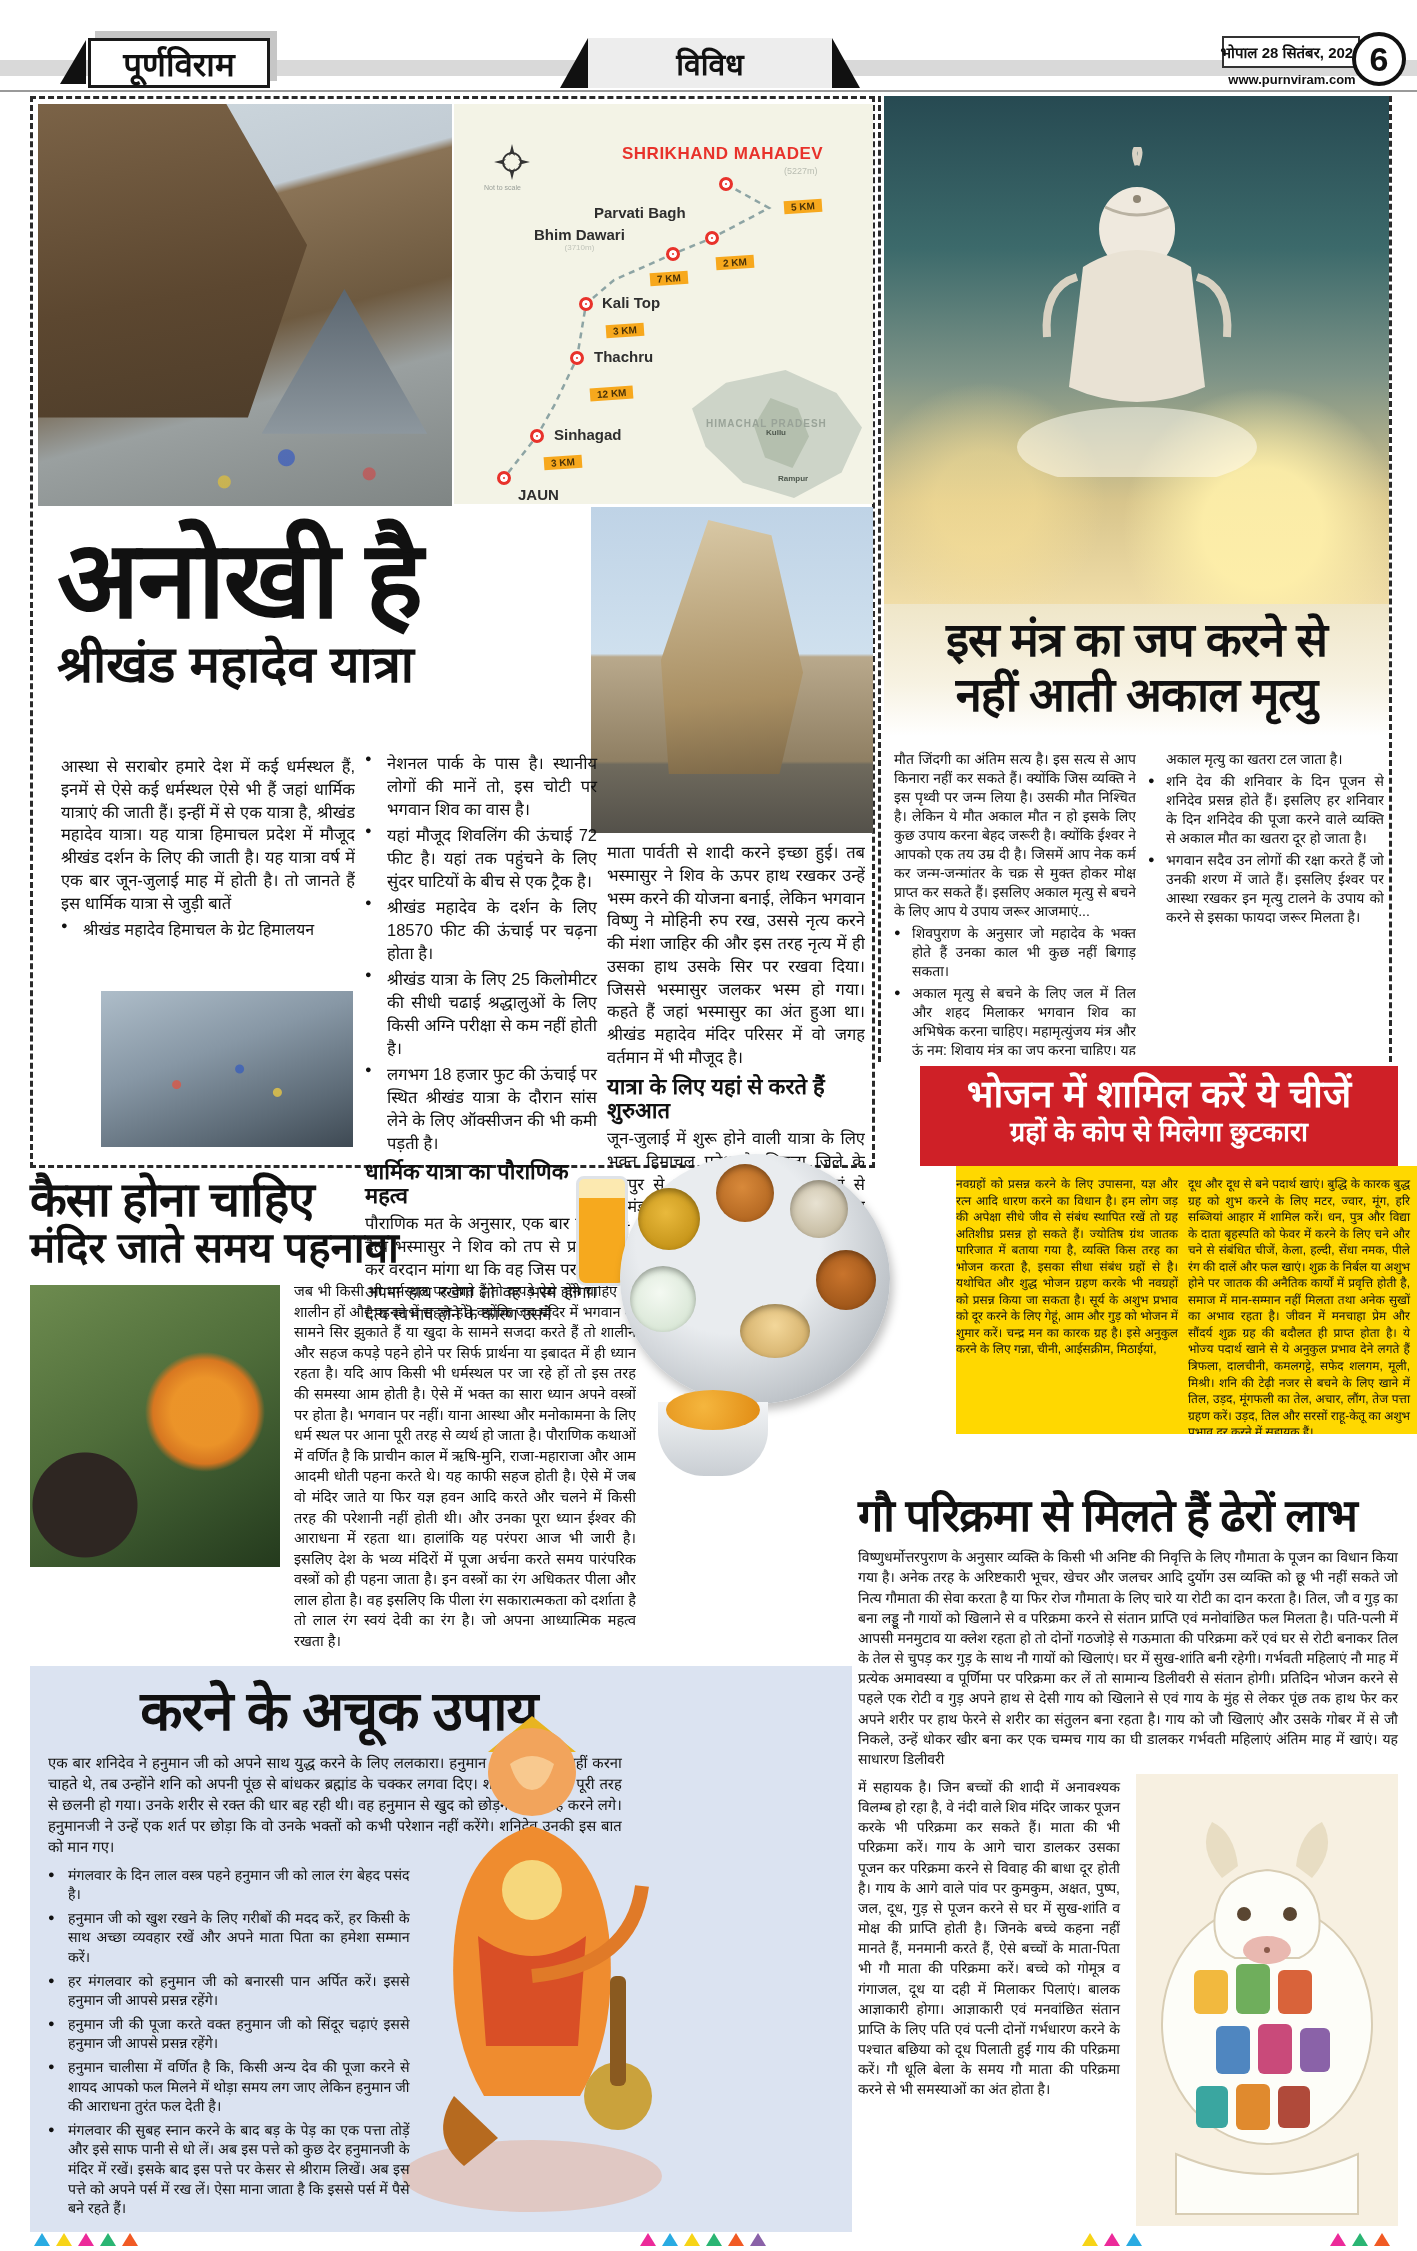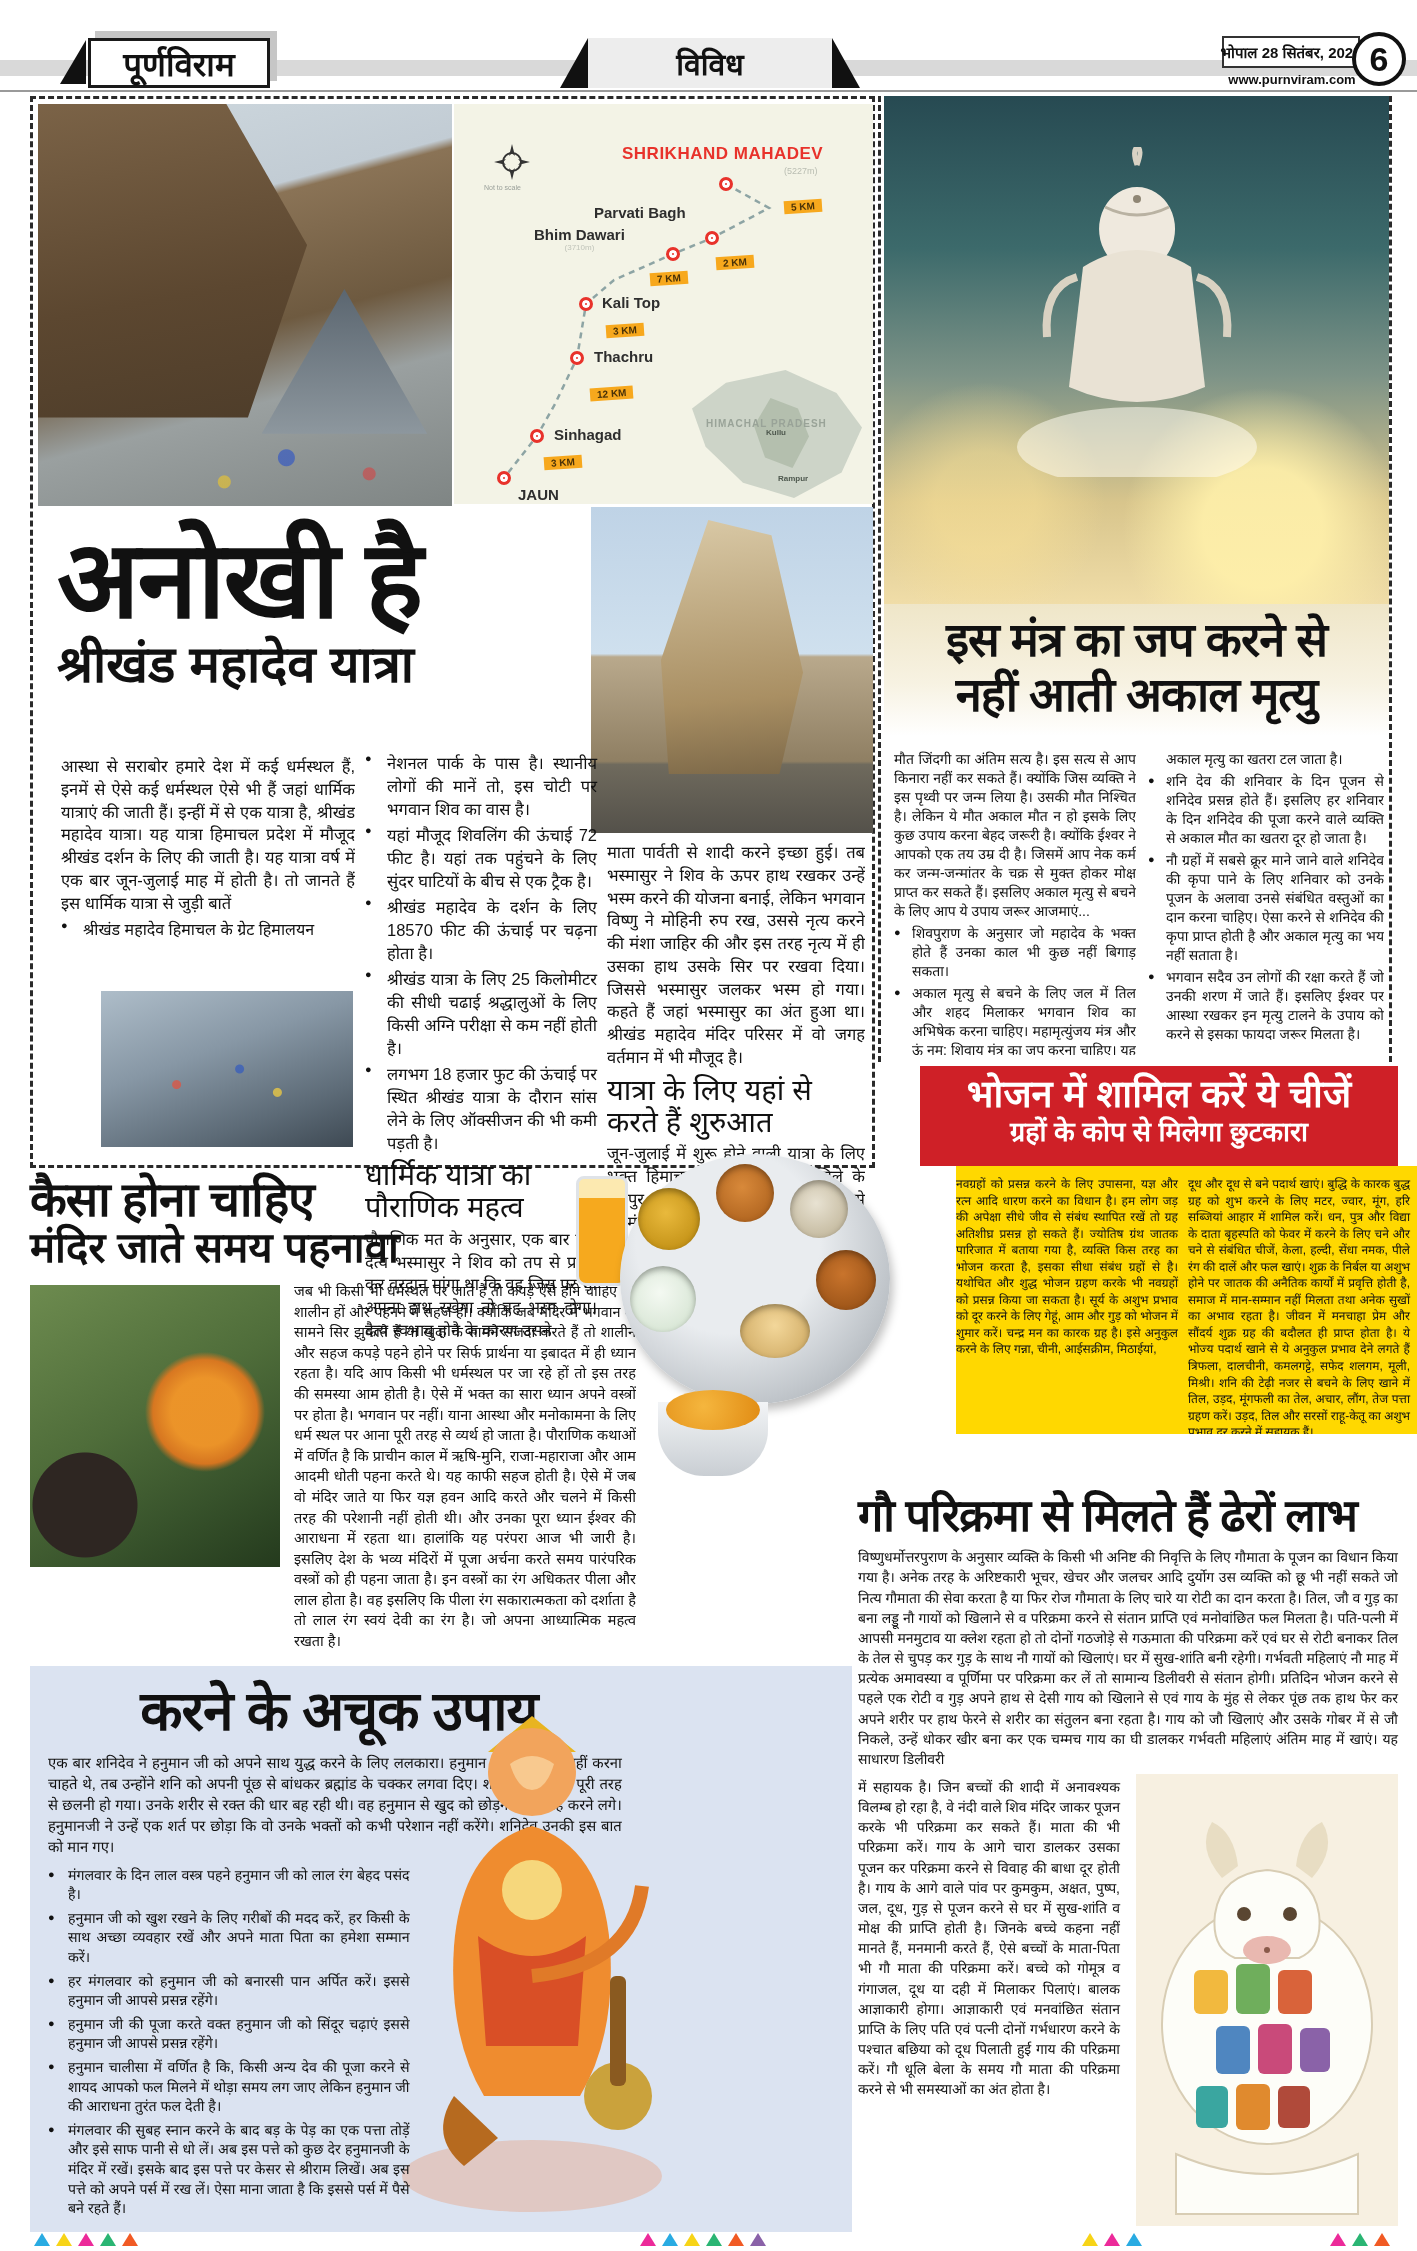--- a/index.html
+++ b/index.html
@@ -63,21 +63,21 @@
       radial-gradient(circle at 30% 60%, rgba(230,80,60,.7) 0 4px, transparent 5px),
       radial-gradient(circle at 55% 50%, rgba(50,90,190,.7) 0 4px, transparent 5px),
       radial-gradient(circle at 70% 65%, rgba(250,210,60,.7) 0 4px, transparent 5px),
       linear-gradient(160deg,#aebdc9 0%,#8797a5 40%,#5d6b77 75%,#3e4953 100%); }
   .ya-headline { left:24px; top:424px; width:530px; }
   .ya-h1 { font-size:108px; font-weight:bold; letter-spacing:-2px; line-height:1.05; }
   .ya-h2 { font-size:51px; font-weight:bold; line-height:1.15; }
   .ya-col1 { left:28px; top:656px; width:294px; height:232px; }
   .ya-col2 { left:332px; top:652px; width:232px; height:400px; font-size:16.5px; }
   .ya-col3 { left:574px; top:742px; width:258px; height:318px; }
-  .ya-sub { font-size:29px; font-weight:normal; margin:6px 0 4px; line-height:1.1; }
+  .ya-sub { font-size:22px; font-weight:bold; margin:6px 0 4px; line-height:1.1; }
   .ya-col2 .body-txt, .ya-col3 .body-txt { font-size:16.5px; }
 
   
   .ya-map { left:421px; top:5px; width:419px; height:400px; background:#f3f3e6; overflow:hidden; }
   .map-title { position:absolute; left:168px; top:40px; width:245px; color:#e8322b; font-weight:bold; font-size:17px; letter-spacing:.5px; }
   .map-title-elev { position:absolute; left:330px; top:62px; color:#b9bdb2; font-size:9px;text-align:center; }
   .compass { position:absolute; left:38px; top:38px; width:40px; height:40px; }
   .scale-note { position:absolute; left:30px; top:80px; font-size:7px; color:#9aa09a; }
   .map-dot { position:absolute; width:14px; height:14px; border-radius:50%; background:#e8322b; border:3px solid #e8322b; box-shadow:inset 0 0 0 3px #fff; }
   .map-label { position:absolute; font-weight:bold; font-size:15px; color:#2e2e2e; white-space:nowrap; }
@@ -301,21 +301,20 @@
       <div>मौत जिंदगी का अंतिम सत्य है। इस सत्य से आप किनारा नहीं कर सकते हैं। क्योंकि जिस व्यक्ति ने इस पृथ्वी पर जन्म लिया है। उसकी मौत निश्चित है। लेकिन ये मौत अकाल मौत न हो इसके लिए कुछ उपाय करना बेहद जरूरी है। क्योंकि ईश्वर ने आपको एक तय उम्र दी है। जिसमें आप नेक कर्म कर जन्म-जन्मांतर के चक्र से मुक्त होकर मोक्ष प्राप्त कर सकते हैं। इसलिए अकाल मृत्यु से बचने के लिए आप ये उपाय जरूर आजमाएं...</div>
       <ul class="bullets" style="margin-top:3px">
           <li>शिवपुराण के अनुसार जो महादेव के भक्त होते हैं उनका काल भी कुछ नहीं बिगाड़ सकता।</li>
           <li>अकाल मृत्यु से बचने के लिए जल में तिल और शहद मिलाकर भगवान शिव का अभिषेक करना चाहिए। महामृत्युंजय मंत्र और ऊं नम: शिवाय मंत्र का जप करना चाहिए। यह उपाय शनिवार को करने से</li>
         </ul>
     </div>
     <div class="ma-col ma-col2">
       <div style="padding-left:18px">अकाल मृत्यु का खतरा टल जाता है।</div>
       <ul class="bullets" style="margin-top:3px">
           <li>शनि देव की शनिवार के दिन पूजन से शनिदेव प्रसन्न होते हैं। इसलिए हर शनिवार के दिन शनिदेव की पूजा करने वाले व्यक्ति से अकाल मौत का खतरा दूर हो जाता है।</li>
-          <li>नौ ग्रहों में सबसे क्रूर माने जाने वाले शनिदेव की कृपा पाने के लिए शनिवार को उनके पूजन के अलावा उनसे संबंधित वस्तुओं का दान करना चाहिए। ऐसा करने से शनिदेव की कृपा प्राप्त होती है और अकाल मृत्यु का भय नहीं सताता है।</li>
           <li>भगवान सदैव उन लोगों की रक्षा करते हैं जो उनकी शरण में जाते हैं। इसलिए ईश्वर पर आस्था रखकर इन मृत्यु टालने के उपाय को करने से इसका फायदा जरूर मिलता है।</li>
         </ul>
     </div>
   </div>
 </div>
 
 <div id="food-box" class="abs">
   <div class="fb-head">
     <div class="fb-h1">भोजन में शामिल करें ये चीजें</div>
     <div class="fb-h2">ग्रहों के कोप से मिलेगा छुटकारा</div>

